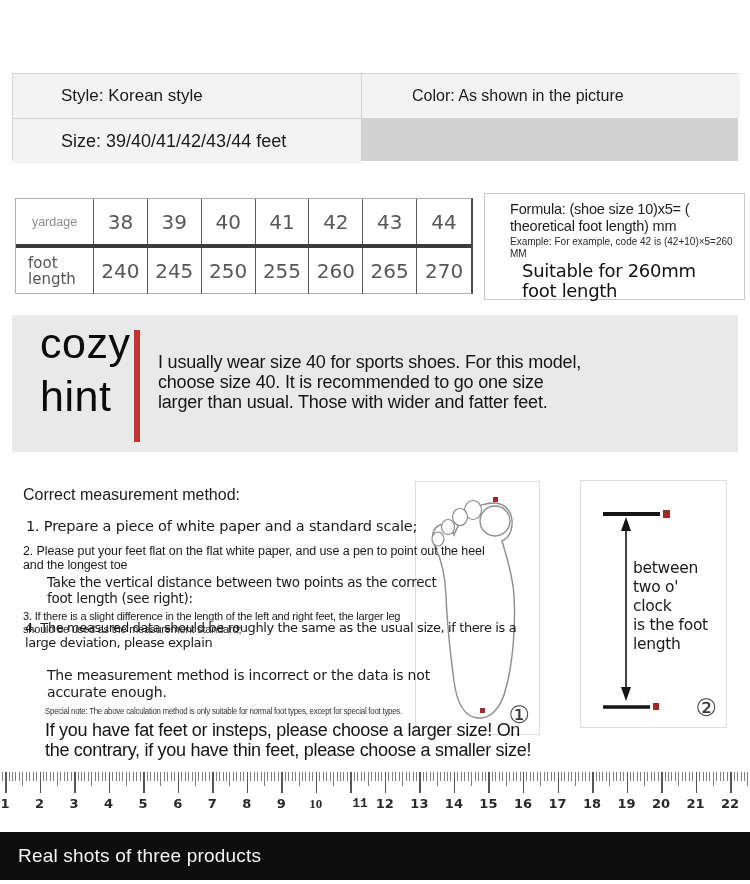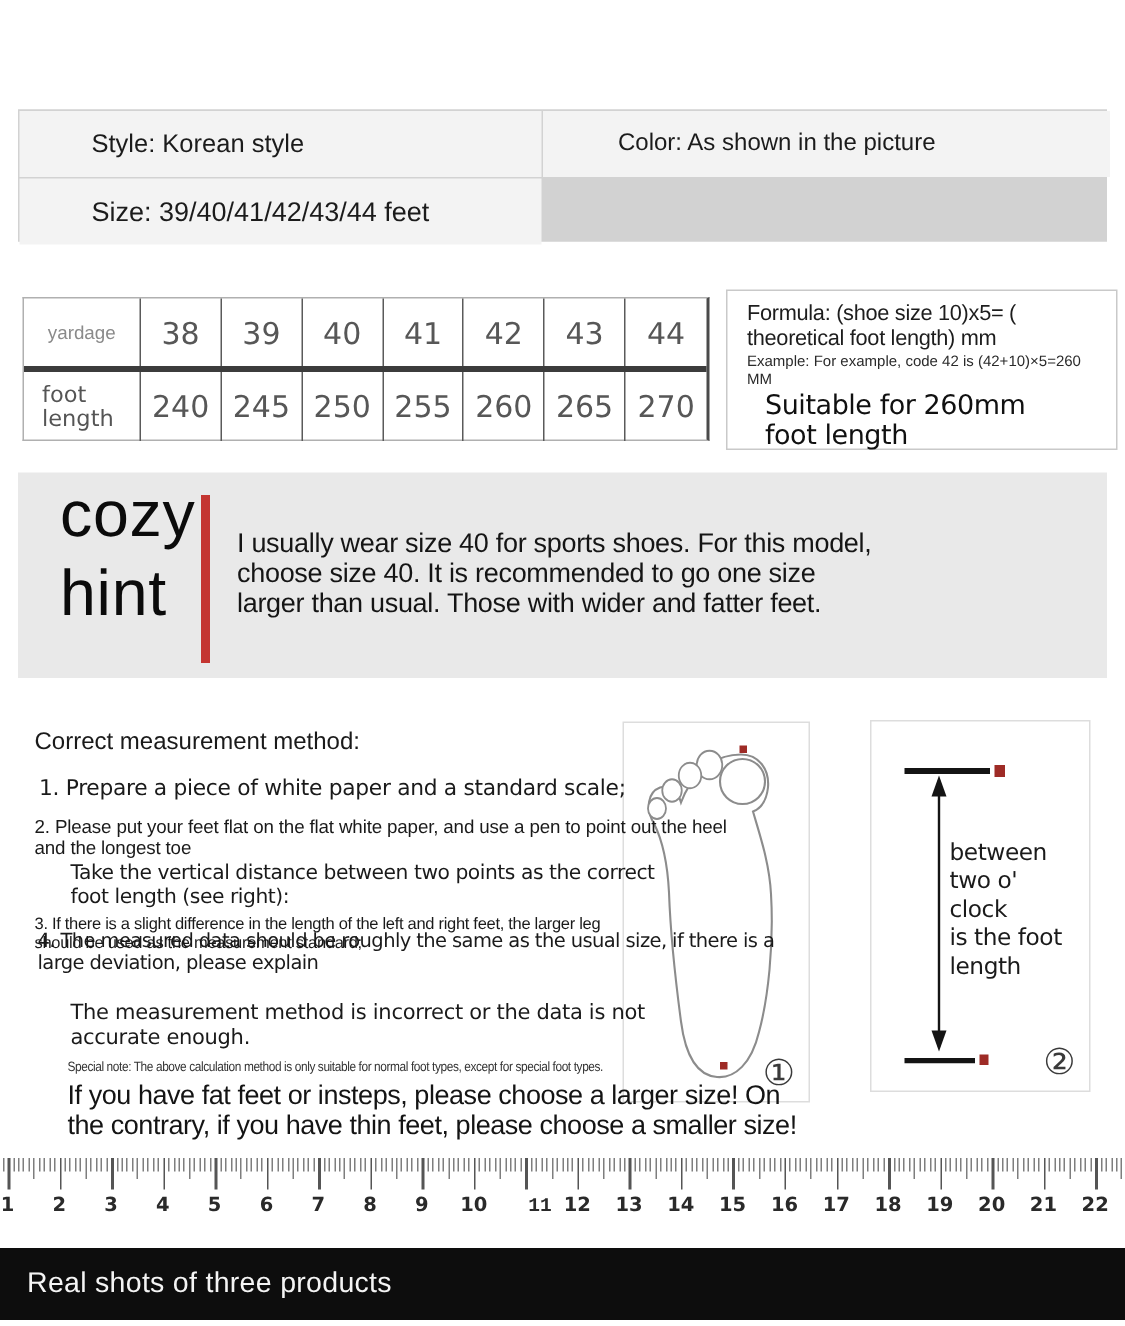--- a/index.html
+++ b/index.html
@@ -52,21 +52,21 @@
   .sc-cell {
     display:flex; align-items:center; justify-content:center;
     font-size:20px; color:#575757; font-family:"DejaVu Sans", sans-serif;
     border-right:1px solid #5a5a5a;
   }
   .sc-cell:last-child { border-right:none; }
 
   
   #formula-box {
     position:absolute; left:484px; top:193px; width:261px; height:107px;
-    border:1px solid #c9c9c9; background:#fff; padding:7px 8px 0 13px;
+    border:1px solid #c9c9c9; background:#fff; padding:7px 8px 0 25px;
   }
   .formula-main { font-size:14.5px; line-height:16.5px; color:#1d1d1d; letter-spacing:-0.2px; }
   .formula-example { font-size:10px; line-height:11.5px; color:#2a2a2a; margin-top:2px; }
   .formula-suitable { font-size:18px; line-height:20px; color:#101010; margin:2px 0 0 12px;
     font-family:"DejaVu Sans", sans-serif; letter-spacing:-0.3px; }
 
   
   #cozy-hint { position:absolute; left:12px; top:315px; width:726px; height:137px; background:#e9e9e9; }
   #cozy-title {
     position:absolute; left:28px; top:2px; font-size:43px; line-height:53px;
@@ -446,21 +446,21 @@
     <div id="ruler-numbers">
         <div class="ruler-num" style="left: -7px;">1</div>
         <div class="ruler-num" style="left: 27.5px;">2</div>
         <div class="ruler-num" style="left: 62.1px;">3</div>
         <div class="ruler-num" style="left: 96.6px;">4</div>
         <div class="ruler-num" style="left: 131.1px;">5</div>
         <div class="ruler-num" style="left: 165.7px;">6</div>
         <div class="ruler-num" style="left: 200.2px;">7</div>
         <div class="ruler-num" style="left: 234.7px;">8</div>
         <div class="ruler-num" style="left: 269.2px;">9</div>
-        <div class="ruler-num" style="left: 303.8px;">10</div>
+        <div class="ruler-num" style="left: 303.8px; font-family: Liberation Serif, serif;">10</div>
         <div class="ruler-num" style="left: 348px; font-family: Liberation Mono, monospace;">11</div>
         <div class="ruler-num" style="left: 372.8px;">12</div>
         <div class="ruler-num" style="left: 407.4px;">13</div>
         <div class="ruler-num" style="left: 441.9px;">14</div>
         <div class="ruler-num" style="left: 476.4px;">15</div>
         <div class="ruler-num" style="left: 511px;">16</div>
         <div class="ruler-num" style="left: 545.5px;">17</div>
         <div class="ruler-num" style="left: 580px;">18</div>
         <div class="ruler-num" style="left: 614.5px;">19</div>
         <div class="ruler-num" style="left: 649.1px;">20</div>

